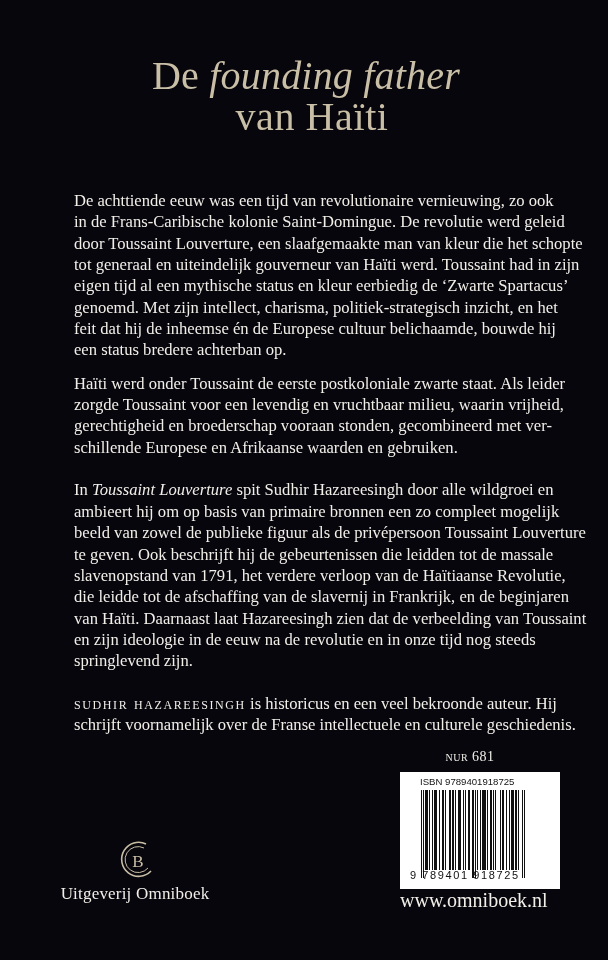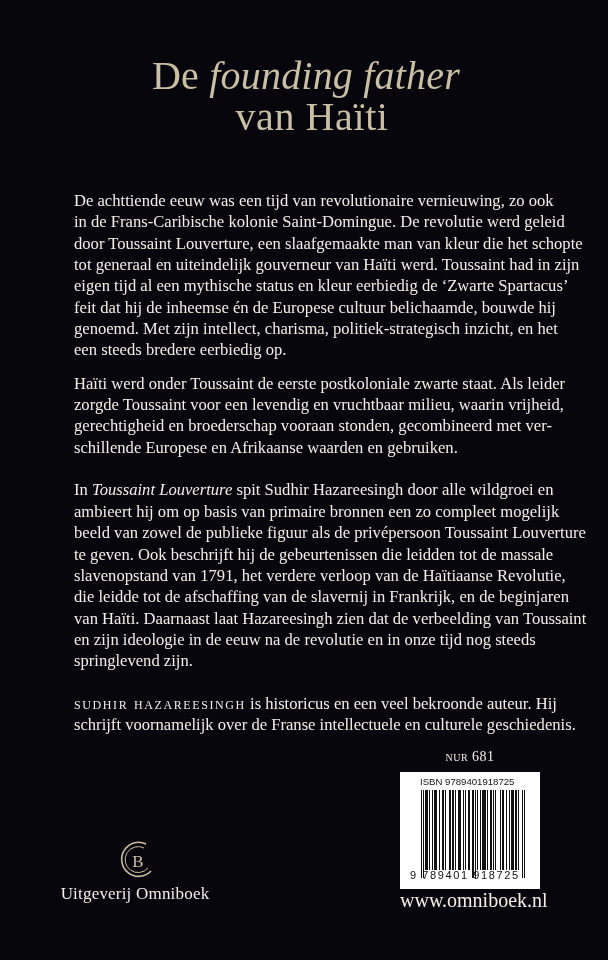--- a/index.html
+++ b/index.html
@@ -106,20 +106,21 @@
   }
 
   
   .barcode-box {
     position: absolute;
     left: 400px;
     top: 772px;
     width: 140px;
     height: 117px;
     background: #ffffff;
+    padding-left: 20px;
   }
   .isbn-text {
     position: absolute;
     left: 20px;
     top: 4px;
     width: 112px;
     font-family: "Liberation Sans", "DejaVu Sans", sans-serif;
     font-size: 9.6px;
     line-height: 12px;
     color: #111;
@@ -197,23 +198,23 @@
   <h1 class="title title-line1"><span>De </span><span class="it">founding father</span></h1>
   <h1 class="title title-line2">van Haïti</h1>
 
   <div class="body-text">
     <p>
       <span class="line">De achttiende eeuw was een tijd van revolutionaire vernieuwing, zo ook</span>
       <span class="line">in de Frans-Caribische kolonie Saint-Domingue. De revolutie werd geleid</span>
       <span class="line">door Toussaint Louverture, een slaafgemaakte man van kleur die het schopte</span>
       <span class="line">tot generaal en uiteindelijk gouverneur van Haïti werd. Toussaint had in zijn</span>
       <span class="line">eigen tijd al een mythische status en kleur eerbiedig de ‘Zwarte Spartacus’</span>
+      <span class="line">genoemd. Met zijn intellect, charisma, politiek-strategisch inzicht, en het</span>
       <span class="line">feit dat hij de inheemse én de Europese cultuur belichaamde, bouwde hij</span>
-      <span class="line">genoemd. Met zijn intellect, charisma, politiek-strategisch inzicht, en het</span>
-      <span class="line last">een steeds bredere eerbiedig op.</span>
+      <span class="line last">een status bredere achterban op.</span>
     </p>
     <p>
       <span class="line">Haïti werd onder Toussaint de eerste postkoloniale zwarte staat. Als leider</span>
       <span class="line">zorgde Toussaint voor een levendig en vruchtbaar milieu, waarin vrijheid,</span>
       <span class="line">gerechtigheid en broederschap vooraan stonden, gecombineerd met ver-</span>
       <span class="line last">schillende Europese en Afrikaanse waarden en gebruiken.</span>
     </p>
     <p class="gap">
       <span class="line"><span>In </span><span class="it">Toussaint Louverture</span><span> spit Sudhir Hazareesingh door alle wildgroei en</span></span>
       <span class="line">ambieert hij om op basis van primaire bronnen een zo compleet mogelijk</span>

